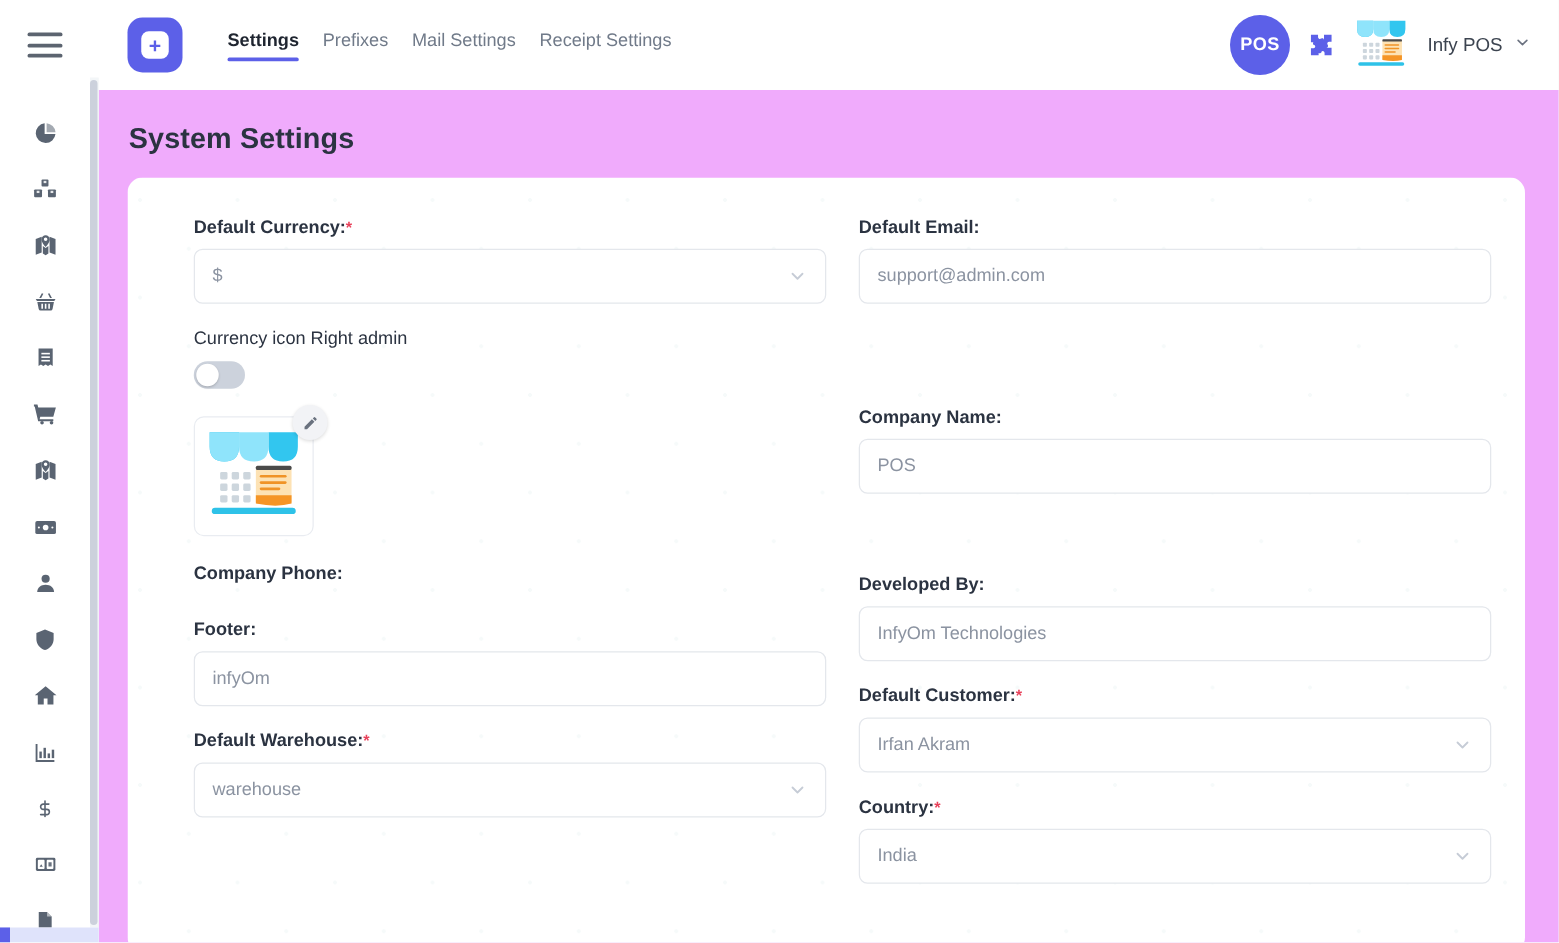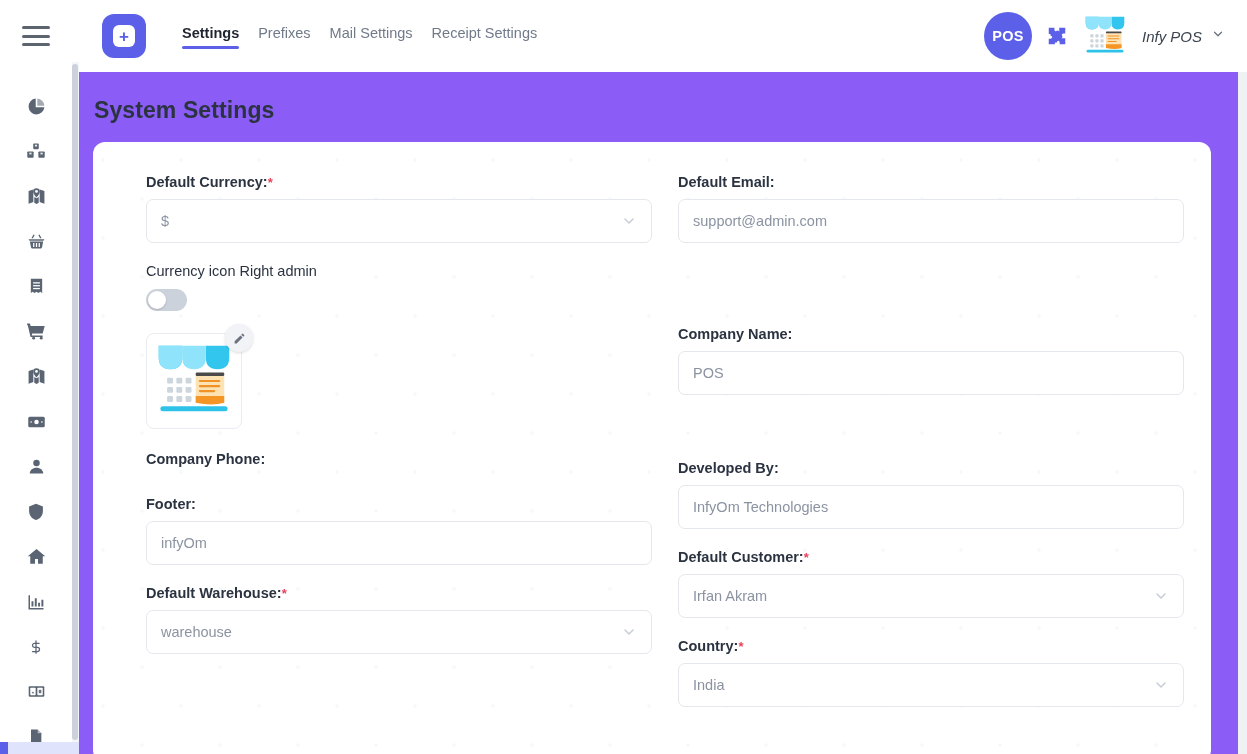--- a/index.html
+++ b/index.html
@@ -152,33 +152,32 @@
     display: flex; align-items: center; justify-content: center;
     font-size: 14.5px; font-weight: 600;
     letter-spacing: 0.3px;
     cursor: pointer;
   }
   #puzzle-btn { cursor: pointer; display: flex; align-items: center; }
   #store-logo-header { width: 46px; height: 46px; cursor: pointer; }
   #user-menu {
     display: flex; align-items: center; gap: 9px;
     cursor: pointer;
-    font-style: italic;
   }
   #user-menu .uname {
     font-size: 15px; color: #3c4450; font-weight: 500;
   }
   .chev-small { color: #6b7280; }
 
   
   #main {
     position: absolute;
-    left: 70px; top: 72px;
+    left: 79px; top: 72px;
     width: 1168px; height: 682px;
-    background: #8b5cf6;
+    background: #f0abfc;
     overflow: hidden;
   }
   #page-title {
     margin: 25px 0 0 24px;
     font-size: 23px;
     font-weight: 700;
     color: #2b3341;
     letter-spacing: 0.1px;
   }
   #card {

